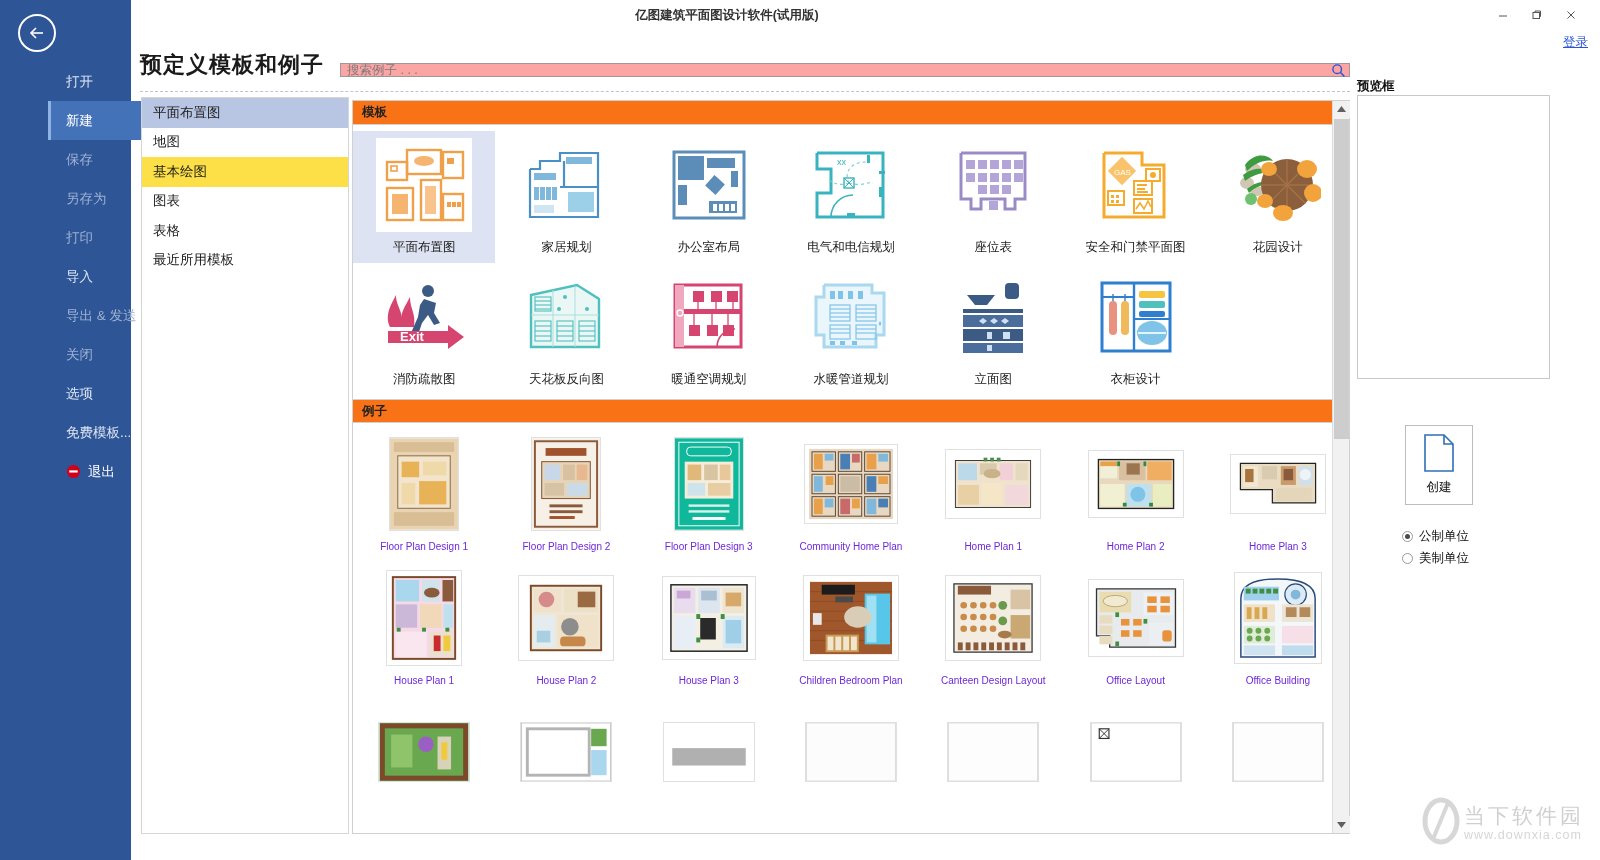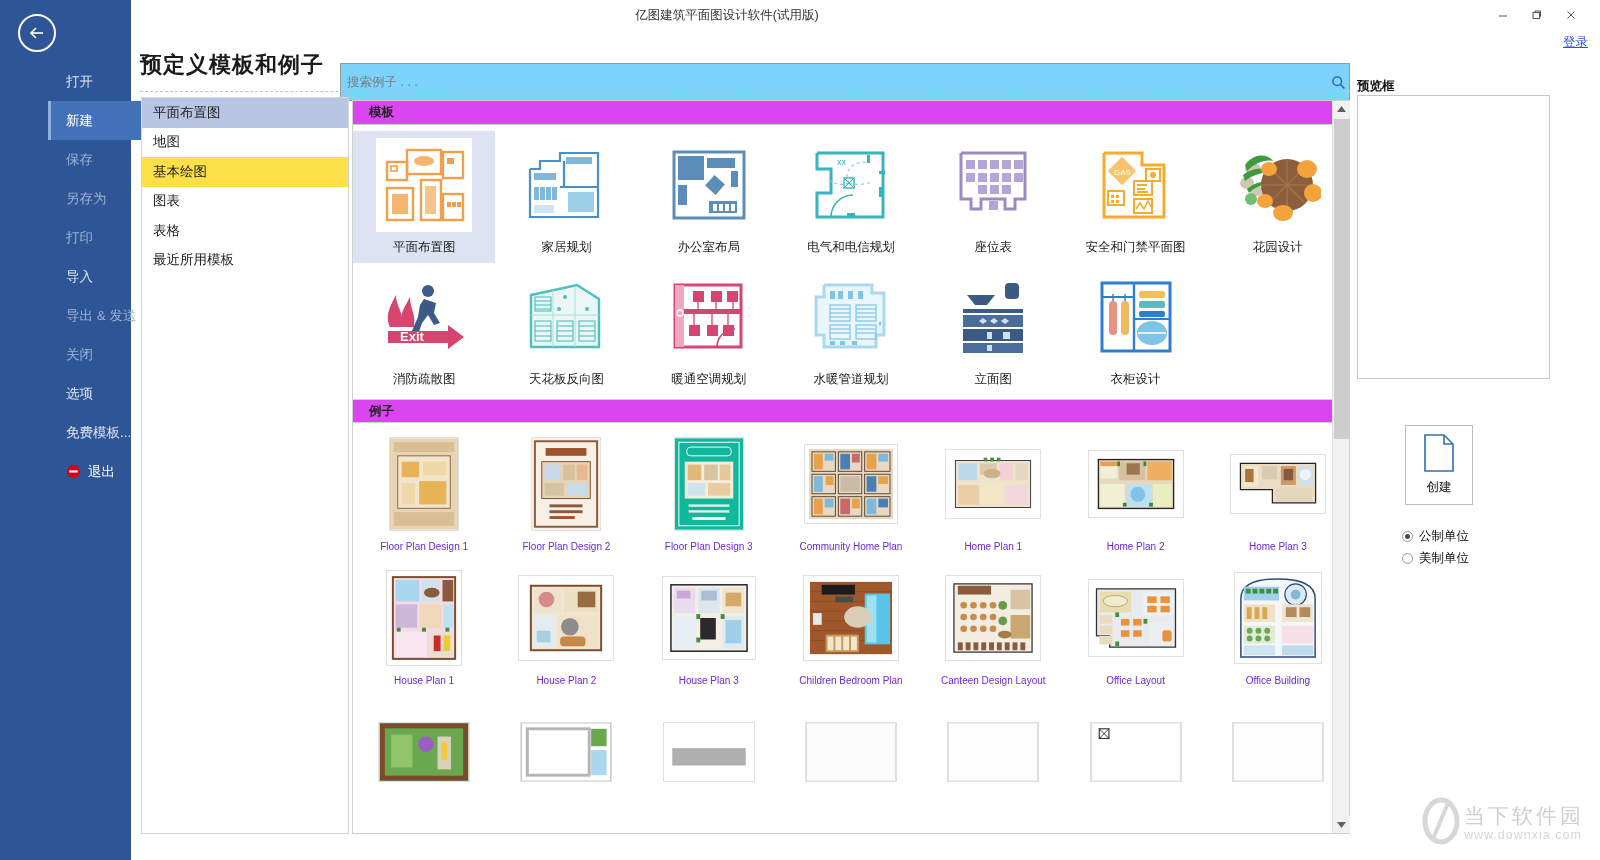--- a/index.html
+++ b/index.html
@@ -12,21 +12,21 @@
   }
   .app { position:relative; width:1600px; height:860px; background:#fff; }
 
   
   .titlebar {
     position:absolute; left:0; top:0; width:1600px; height:30px;
     background:#ffffff;
   }
   .titlebar .title {
     position:absolute; left:0; top:7px; width:1454px; text-align:center;
-    font-size:12.5px; color:#333;
+    font-size:12.5px; color:#333;font-weight:bold;
   }
   .wincontrols { position:absolute; right:12px; top:4px; display:flex; gap:0px; }
   .wc { width:34px; height:22px; display:flex; align-items:center; justify-content:center;
         font-size:13px; color:#5a5a5a; cursor:default; }
   .wc svg { display:block; }
 
   .login-link {
     position:absolute; right:12px; top:34px;
     font-size:12.5px; color:#2a55d4; text-decoration:underline; cursor:pointer;
   }
@@ -53,22 +53,22 @@
   .navitem .stop-ic { width:15px; height:15px; margin-right:7px; flex:none; }
 
   
   .page-title {
     position:absolute; left:140px; top:50px; font-size:22px; color:#1a1a1a;
     font-weight:700; letter-spacing:1px;
   }
 
   
   .searchwrap {
-    position:absolute; left:340px; top:63px; width:1010px; height:38px;
-    border:1px solid #9a9a9a; background:#7dd3fc; display:flex; align-items:center;
+    position:absolute; left:340px; top:63px; width:1010px; height:14px;
+    border:1px solid #9a9a9a; background:#fca5a5; display:flex; align-items:center;
   }
   .searchwrap input {
     flex:1; height:20px; border:0; outline:0; padding:0 6px; font-size:12.5px;
     color:#444; font-family:inherit; background:transparent;
   }
   .searchwrap input::placeholder { color:#7b7b7b; }
   .search-ic { width:22px; display:flex; align-items:center; justify-content:center; cursor:pointer; }
 
   
   .dashsep {
@@ -87,22 +87,22 @@
   }
   .catitem.sel   { background:#b8c6e4; }
   .catitem.hover { background:#fde047; }
 
   
   .content {
     position:absolute; left:352px; top:100px; width:998px; height:734px;
     background:#fff; border:1px solid #d0d0d0;
   }
   .sect-head {
-    height:24px; background:#d946ef; border-bottom:1px solid #d0d0d0;
-    display:flex; align-items:center; padding-left:16px;
+    height:24px; background:#f97316; border-bottom:1px solid #d0d0d0;
+    display:flex; align-items:center; padding-left:9px;
     font-size:12.5px; font-weight:700; color:#222;
   }
   .grid {
     display:grid; grid-template-columns:repeat(7,1fr);
     padding:6px 0 4px 0;
   }
   .cell {
     display:flex; flex-direction:column; align-items:center; cursor:pointer;
     padding:7px 2px 8px 2px;
   }

